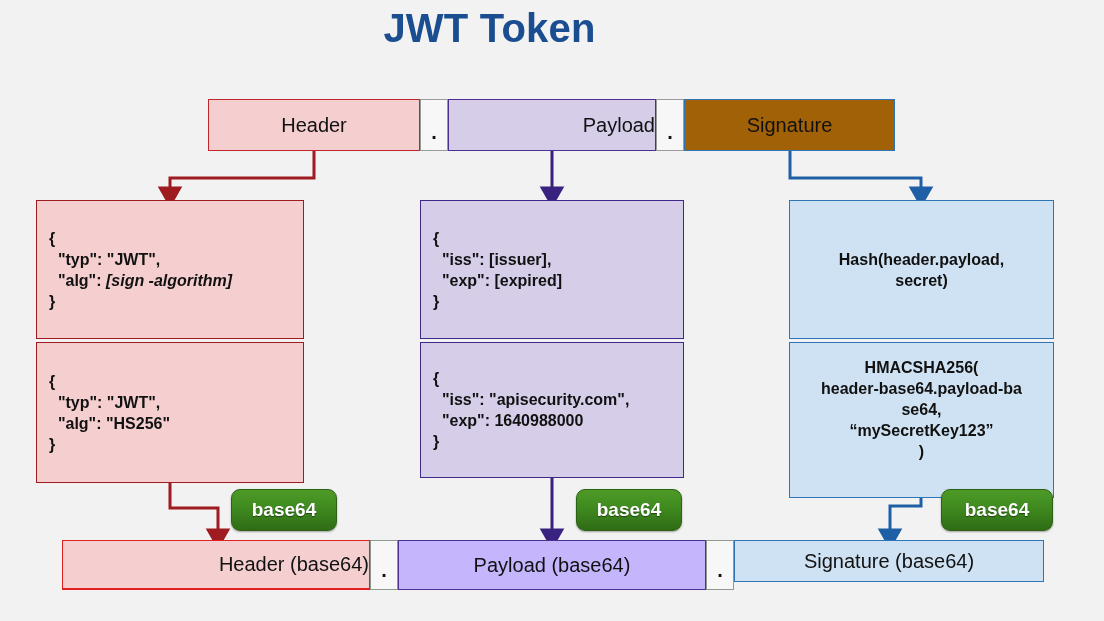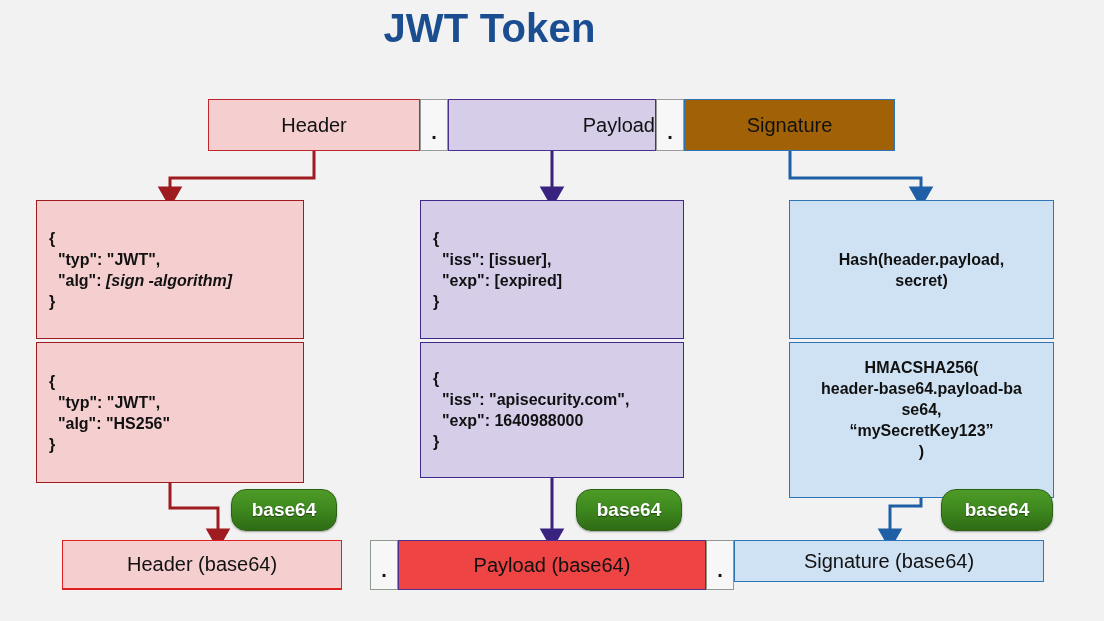--- a/index.html
+++ b/index.html
@@ -89,40 +89,40 @@
   .detail.topcell { justify-content:center; }
   .detail.sig-top { justify-content:center; }
   .detail.sig-bot { justify-content:flex-start; padding-top:14px; }
 
   
   .badge {
     position:absolute;
     display:flex;
     align-items:center;
     justify-content:center;
-    border-radius: 15px;
+    border-radius: 9px;
     background: linear-gradient(180deg,#4e9a28 0%, #3f8a1f 45%, #2f6b15 100%);
     border: 1px solid #2c6213;
     color:#ffffff;
     font-size:19px;
     font-weight:bold;
     text-shadow: 0 1px 1px rgba(0,0,0,.45);
     box-shadow: 0 1px 2px rgba(0,0,0,.35);
   }
 
   
   .bot {
     display:flex;
     align-items:center;
     justify-content:center;
     font-size:20px;
     color:#111;
   }
   .bot-header { background:#f5cfcf; border:1.5px solid #e02020; border-bottom-width:2px; }
-  .bot-payload{ background:#ef4444; border:1.5px solid #4b2f91; }
+  .bot-payload{ background:#c4b5fd; border:1.5px solid #4b2f91; }
   .bot-sig    { background:#cfe2f3; border:1.5px solid #2e75b6; }
   .bot-dot {
     background:#f7f7f7;
     border:1.5px solid #8f9a8f;
     font-size:20px;
     font-weight:bold;
     color:#111;
     display:flex;
     align-items:flex-end;
     justify-content:center;
@@ -238,21 +238,21 @@
   <div class="badge" style="left:231px; top:489px; width:104px; height:40px;">
     <span>base64</span>
   </div>
   <div class="badge" style="left:576px; top:489px; width:104px; height:40px;">
     <span>base64</span>
   </div>
   <div class="badge" style="left:941px; top:489px; width:110px; height:40px;">
     <span>base64</span>
   </div>
 
-  <div class="box bot bot-header" style="left:62px; top:540px; width:280px; height:50px;">
+  <div class="box bot bot-header" style="left:62px; top:540px; width:308px; height:50px;justify-content:flex-end;">
     <span>Header (base64)</span>
   </div>
 
   <div class="box bot-dot" style="left:370px; top:540px; width:28px; height:50px;">
     <span>.</span>
   </div>
 
   <div class="box bot bot-payload" style="left:398px; top:540px; width:308px; height:50px;">
     <span>Payload (base64)</span>
   </div>

